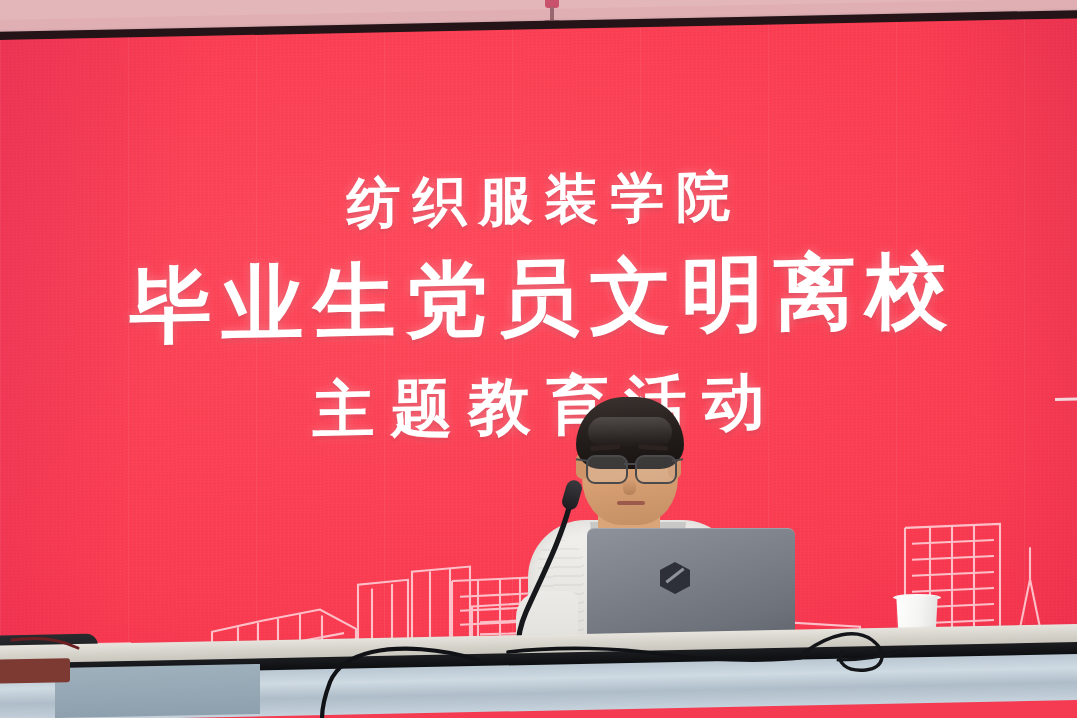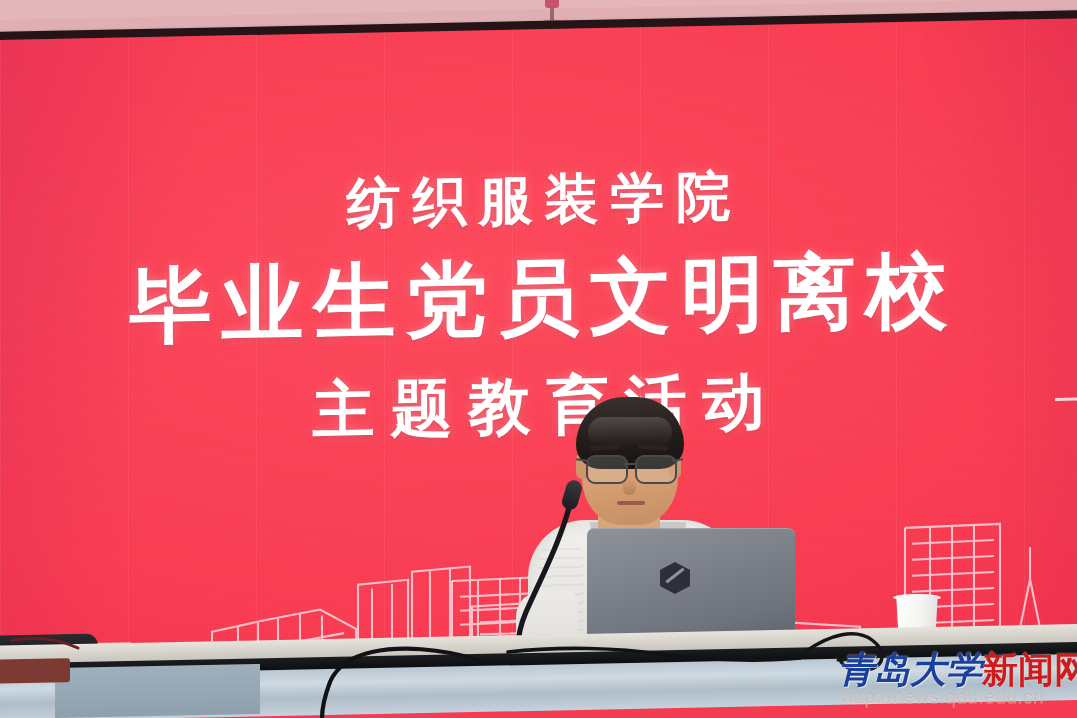--- a/index.html
+++ b/index.html
@@ -281,20 +281,14 @@
   <div class="cables">
     <svg width="1077" height="718" viewBox="0 0 1077 718" fill="none">
       <path d="M478 660 C440 648, 400 646, 372 652 C350 657, 336 668, 330 682 C324 698, 322 710, 322 718" stroke="#111215" stroke-width="4.2" stroke-linecap="round"></path>
       <path d="M508 652 C560 646, 620 648, 660 654 C700 660, 760 662, 800 658" stroke="#111215" stroke-width="3.6" stroke-linecap="round"></path>
       <path d="M805 652 C830 634, 856 628, 872 640 C888 652, 884 668, 866 670 C846 672, 836 662, 842 652" stroke="#141519" stroke-width="3.4" stroke-linecap="round"></path>
       <path d="M838 660 C862 660, 886 656, 906 650" stroke="#141519" stroke-width="3" stroke-linecap="round"></path>
       <path d="M12 640 C40 636, 62 640, 78 648" stroke="#6c1f22" stroke-width="3" stroke-linecap="round"></path>
     </svg>
   </div>
 
-  <div class="wm">
-    <div class="wmcn">
-      <span>青岛大学</span><span class="red">新闻网</span>
-    </div>
-    <div class="wmurl">http://news.qdu.edu.cn</div>
-  </div>
 
 </div>
 
 </body></html>

